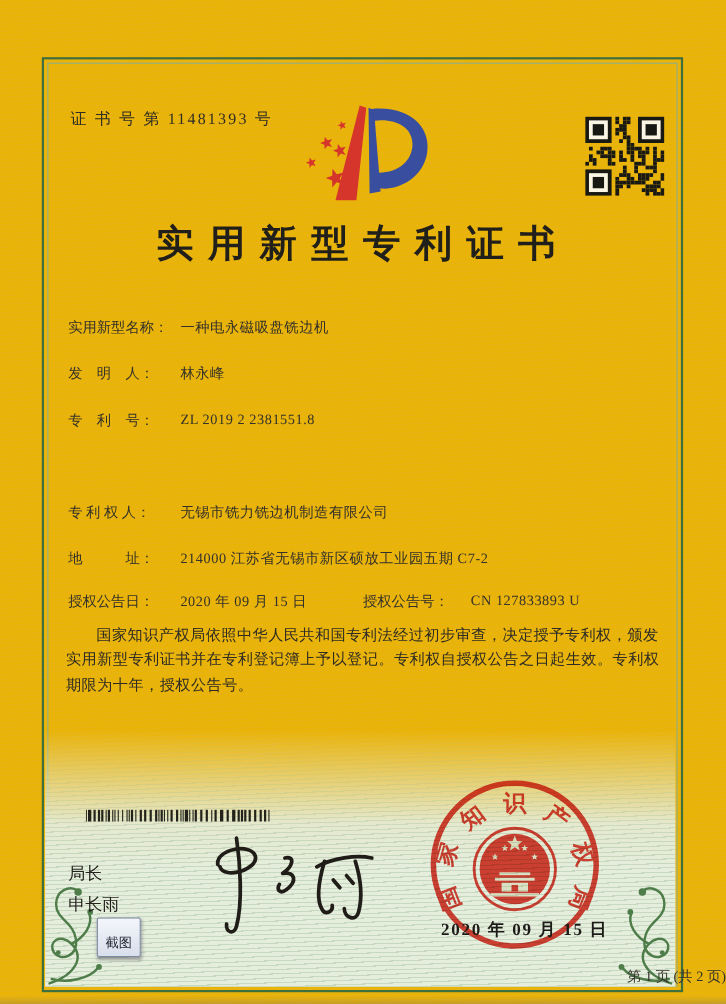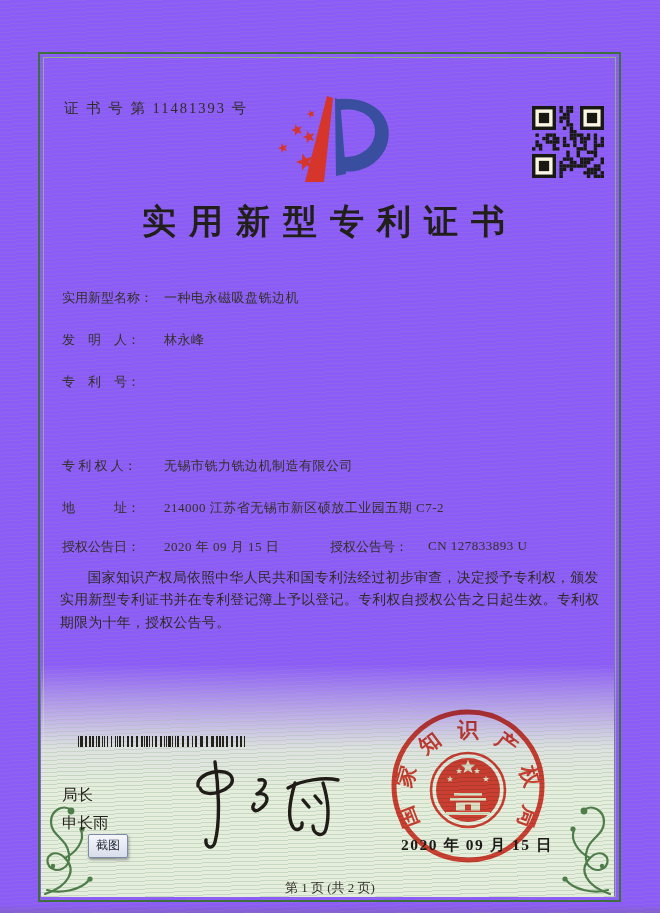--- a/index.html
+++ b/index.html
@@ -1,17 +1,17 @@
 <!DOCTYPE html>
 <html><head>
 <meta charset="utf-8">
 <style>
   html,body{margin:0;padding:0;}
   body{width:660px;height:913px;background:#efead8;font-family:"Liberation Serif", serif;}
-  .page{position:relative;width:660px;height:913px;background:#8b5cf6;overflow:hidden;}
+  .page{position:relative;width:660px;height:913px;background:#eab308;overflow:hidden;}
   .page::before{content:'';position:absolute;inset:0;pointer-events:none;
     background:repeating-linear-gradient(177deg, rgba(199,183,142,.10) 0 1px, transparent 1px 4px);}
   .page::after{content:'';position:absolute;left:0;right:0;bottom:0;height:8px;pointer-events:none;
     background:linear-gradient(180deg, rgba(0,0,0,0), rgba(110,110,105,.30));}
   .abs{position:absolute;}
   .frame-outer{position:absolute;left:38px;top:52px;width:579px;height:846px;border:2px solid #3e6f3e;}
   .frame-inner{position:absolute;inset:3px;border:1px solid #8fb086;}
   .green-band{position:absolute;left:41px;top:664px;width:573px;height:233px;
     background:linear-gradient(180deg, rgba(228,237,222,0) 0px, rgba(228,237,222,.92) 85px, #e5eddd 125px);}
   .green-band::after{content:'';position:absolute;inset:0;
@@ -22,24 +22,24 @@
   .title{left:0;top:199px;width:660px;text-align:center;font-size:34px;font-weight:700;
     letter-spacing:13px;color:#211f1a;margin:0;}
   .field-row{left:62px;width:545px;font-size:13px;color:#33312a;display:flex;}
   .field-label{flex:0 0 102px;white-space:pre;}
   .field-value{white-space:pre;letter-spacing:.5px;}
   .pair2{position:absolute;left:268px;top:0;display:flex;gap:20px;}
   .paras{left:60px;top:567px;width:545px;font-size:13.8px;line-height:22.4px;color:#2d2b24;}
   .paras p{margin:0;text-indent:2em;letter-spacing:.4px;}
   .director{left:62px;top:781px;font-size:15.5px;color:#24221d;line-height:28px;z-index:5;}
   .seal-date{left:401px;top:835px;font-size:15.5px;font-weight:700;letter-spacing:1.5px;color:#1c1b18;z-index:6;}
-  .footer{left:0;top:879px;width:660px;text-align:center;font-size:13px;color:#34322c;z-index:5;}
+  .footer{left:0;top:879px;width:660px;text-align:right;font-size:13px;color:#34322c;z-index:5;}
   .shot-btn{left:88px;top:834px;z-index:9;font-family:"Liberation Sans",sans-serif;
     font-size:12px;color:#1f2430;background:linear-gradient(180deg,#f4f6fb,#d8deeb);
-    border:1px solid #7e8aa5;border-radius:2px;padding:2px 7px 3px;box-shadow:1px 2px 3px rgba(60,60,70,.45);cursor:pointer;}
+    border:1px solid #7e8aa5;border-radius:2px;padding:14px 7px 3px;box-shadow:1px 2px 3px rgba(60,60,70,.45);cursor:pointer;}
   .qr-box{left:532px;top:106px;z-index:3;}
   .barcode-box{left:78px;top:736px;z-index:4;}
   .logo-box{left:253px;top:84px;z-index:3;}
   .seal-box{left:388px;top:706px;z-index:4;mix-blend-mode:multiply;opacity:.94;}
   .sig-box{left:176px;top:752px;z-index:5;}
   .flourish{z-index:4;}
   .seal-ch{font-size:21px;font-weight:700;fill:#df382b;font-family:"Liberation Serif",serif;}
 </style>
 </head>
 <body>
@@ -232,20 +232,21 @@
   <div class="abs field-row" style="top:289px">
     <span class="field-label">实用新型名称：</span>
     <span class="field-value">一种电永磁吸盘铣边机</span>
   </div>
   <div class="abs field-row" style="top:331px">
     <span class="field-label">发　明　人：</span>
     <span class="field-value">林永峰</span>
   </div>
   <div class="abs field-row" style="top:373px">
     <span class="field-label">专　利　号：</span>
+    <span class="field-value">ZL 2019 2 2381551.8</span>
   </div>
   <div class="abs field-row" style="top:457px">
     <span class="field-label">专 利 权 人：</span>
     <span class="field-value">无锡市铣力铣边机制造有限公司</span>
   </div>
   <div class="abs field-row" style="top:499px">
     <span class="field-label">地　　　址：</span>
     <span class="field-value">214000 江苏省无锡市新区硕放工业园五期 C7-2</span>
   </div>
   <div class="abs field-row" style="top:538px;position:absolute">

